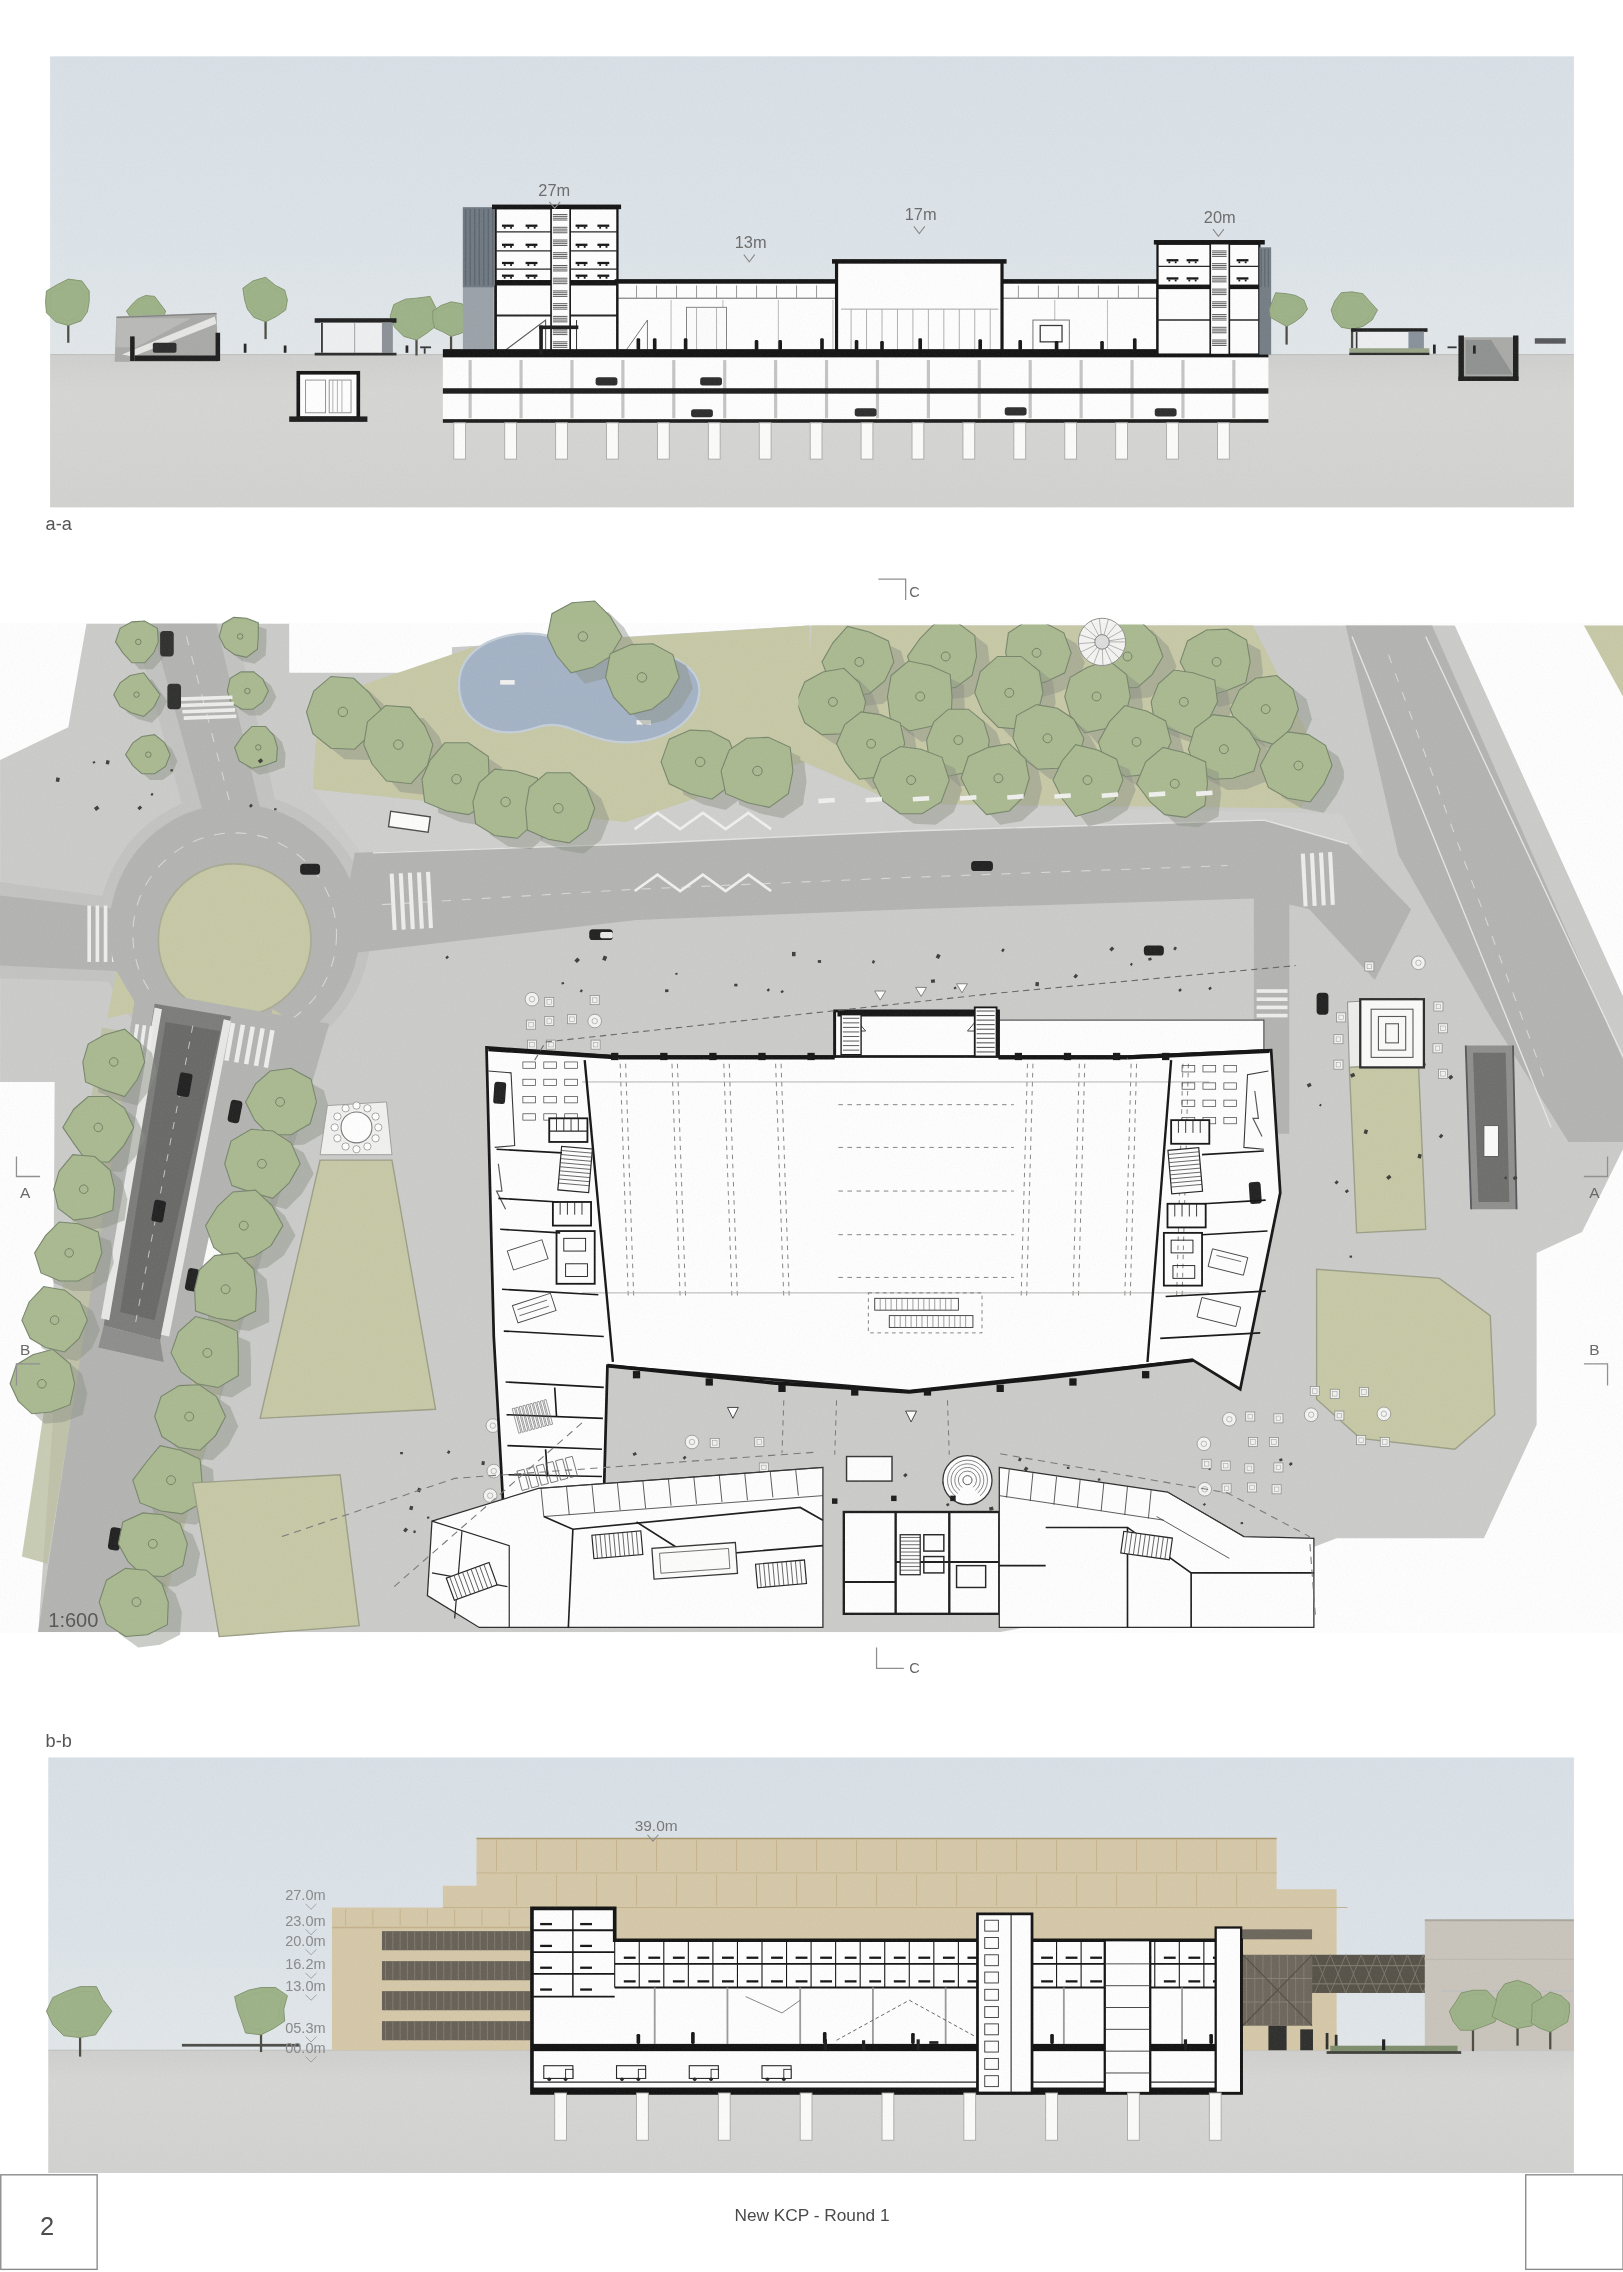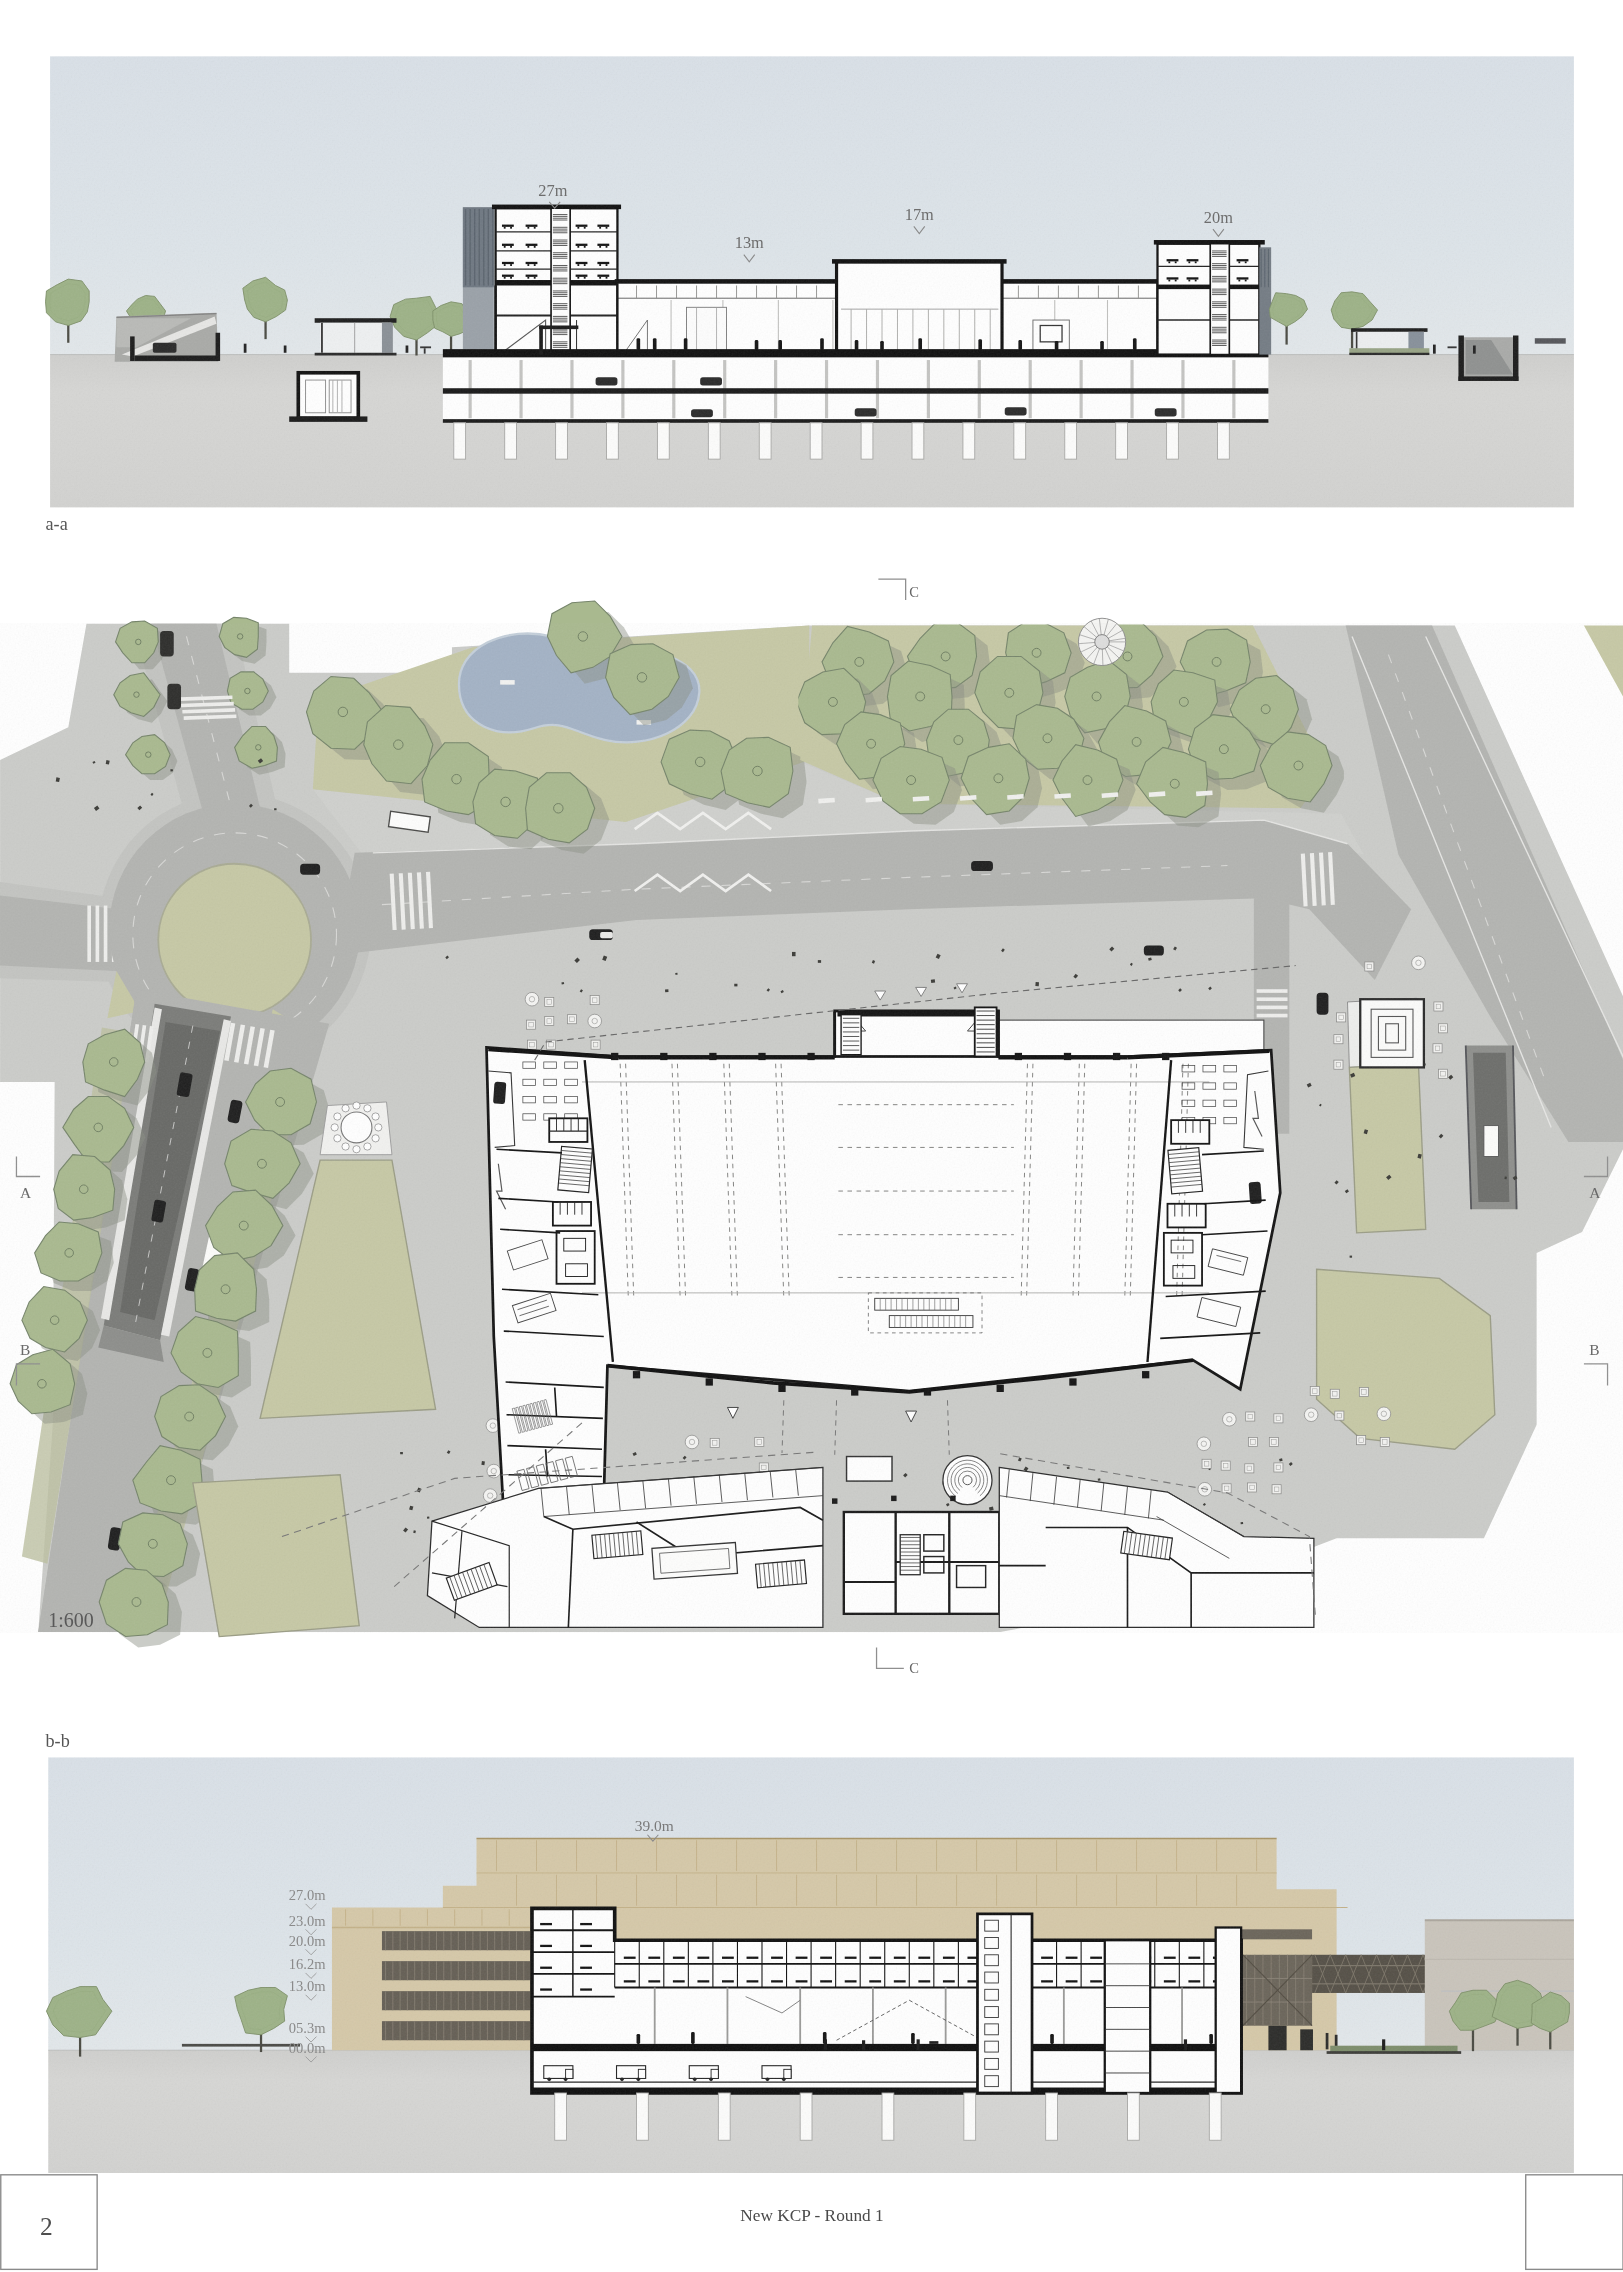--- a/index.html
+++ b/index.html
@@ -1,17 +1,17 @@
 <!DOCTYPE html>
 <html style="font-size:14.5px"><head>
 <meta charset="utf-8">
 <style>
 html,body{margin:0;padding:0;background:#ffffff;}
 #board{position:relative;width:1624px;height:2273px;background:#ffffff;overflow:hidden;
-font-family:Liberation Serif, serif;}
+font-family:Liberation Sans, sans-serif;}
 </style>
 </head>
 <body>
 <div id="board">
 <svg width="1624" height="2273" viewBox="0 0 1786 2500">
 <defs>
 <linearGradient id="sky" x1="0" y1="0" x2="0" y2="1">
 <stop offset="0" stop-color="#d9e0e7"></stop>
           <stop offset="0.65" stop-color="#dde4e9"></stop>
           <stop offset="1" stop-color="#e2e7ea"></stop>

